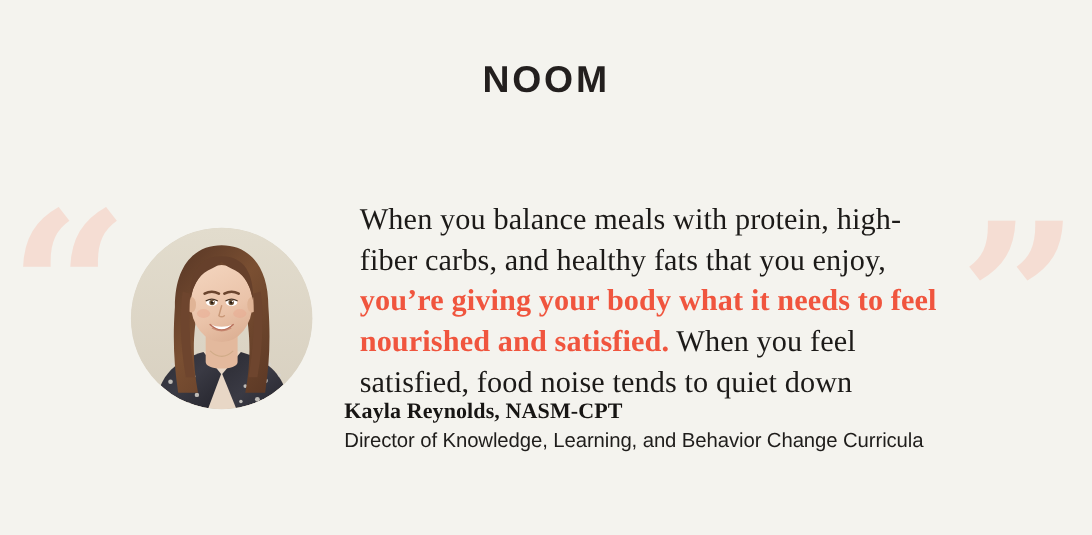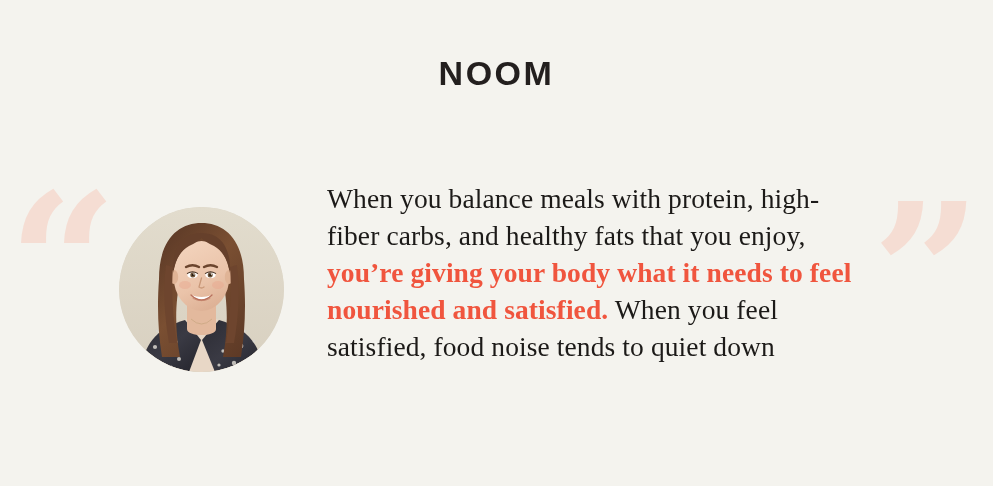--- a/index.html
+++ b/index.html
@@ -246,14 +246,18 @@
       </svg>
     </div>
   </div>
 
   <div class="quote-block">
     <p class="quote-text">
       <span>When you balance meals with protein, high-fiber carbs, and healthy fats that you enjoy, </span><span class="hl">you’re giving your body what it needs to feel nourished and satisfied.</span><span> When you feel satisfied, food noise tends to quiet down</span>
     </p>
   </div>
 
+  <div class="attribution">
+    <p class="attr-name">Kayla Reynolds, NASM-CPT</p>
+    <p class="attr-role">Director of Knowledge, Learning, and Behavior Change Curricula</p>
+  </div>
 
 </div>
 
 </body></html>

